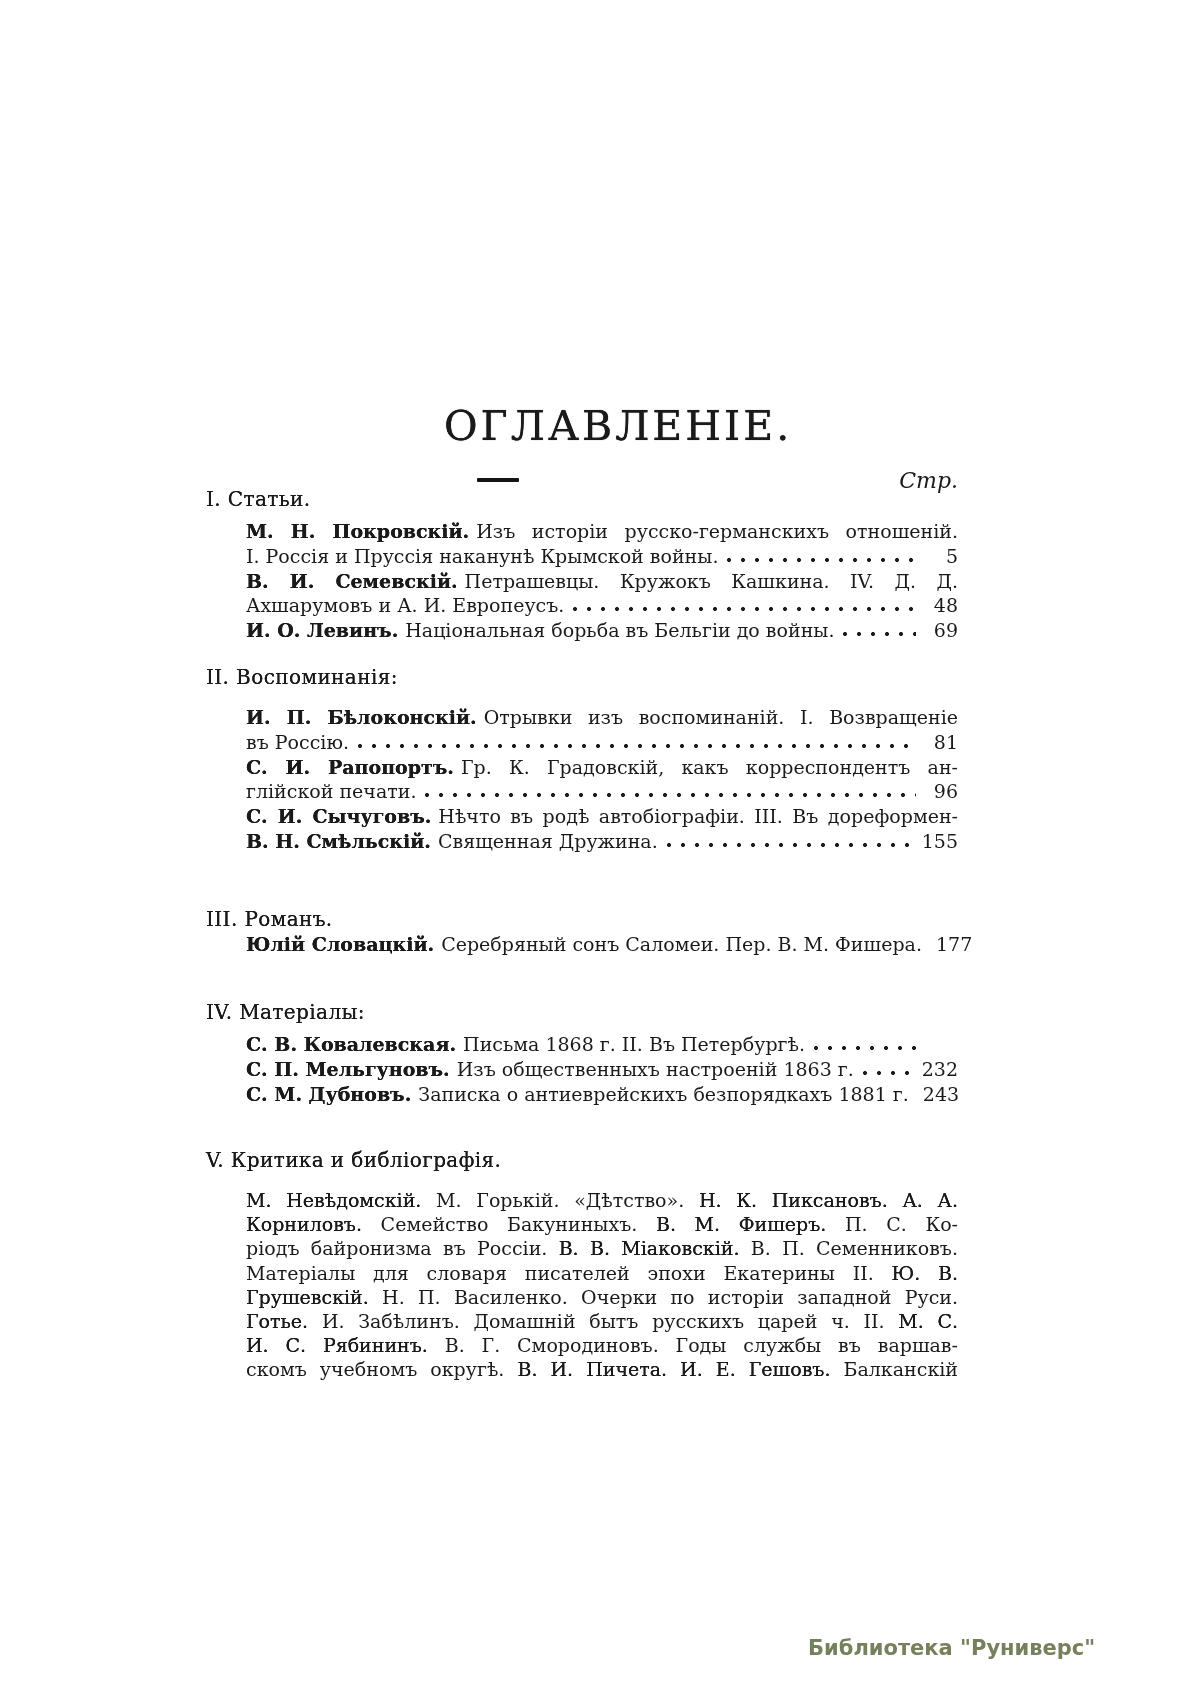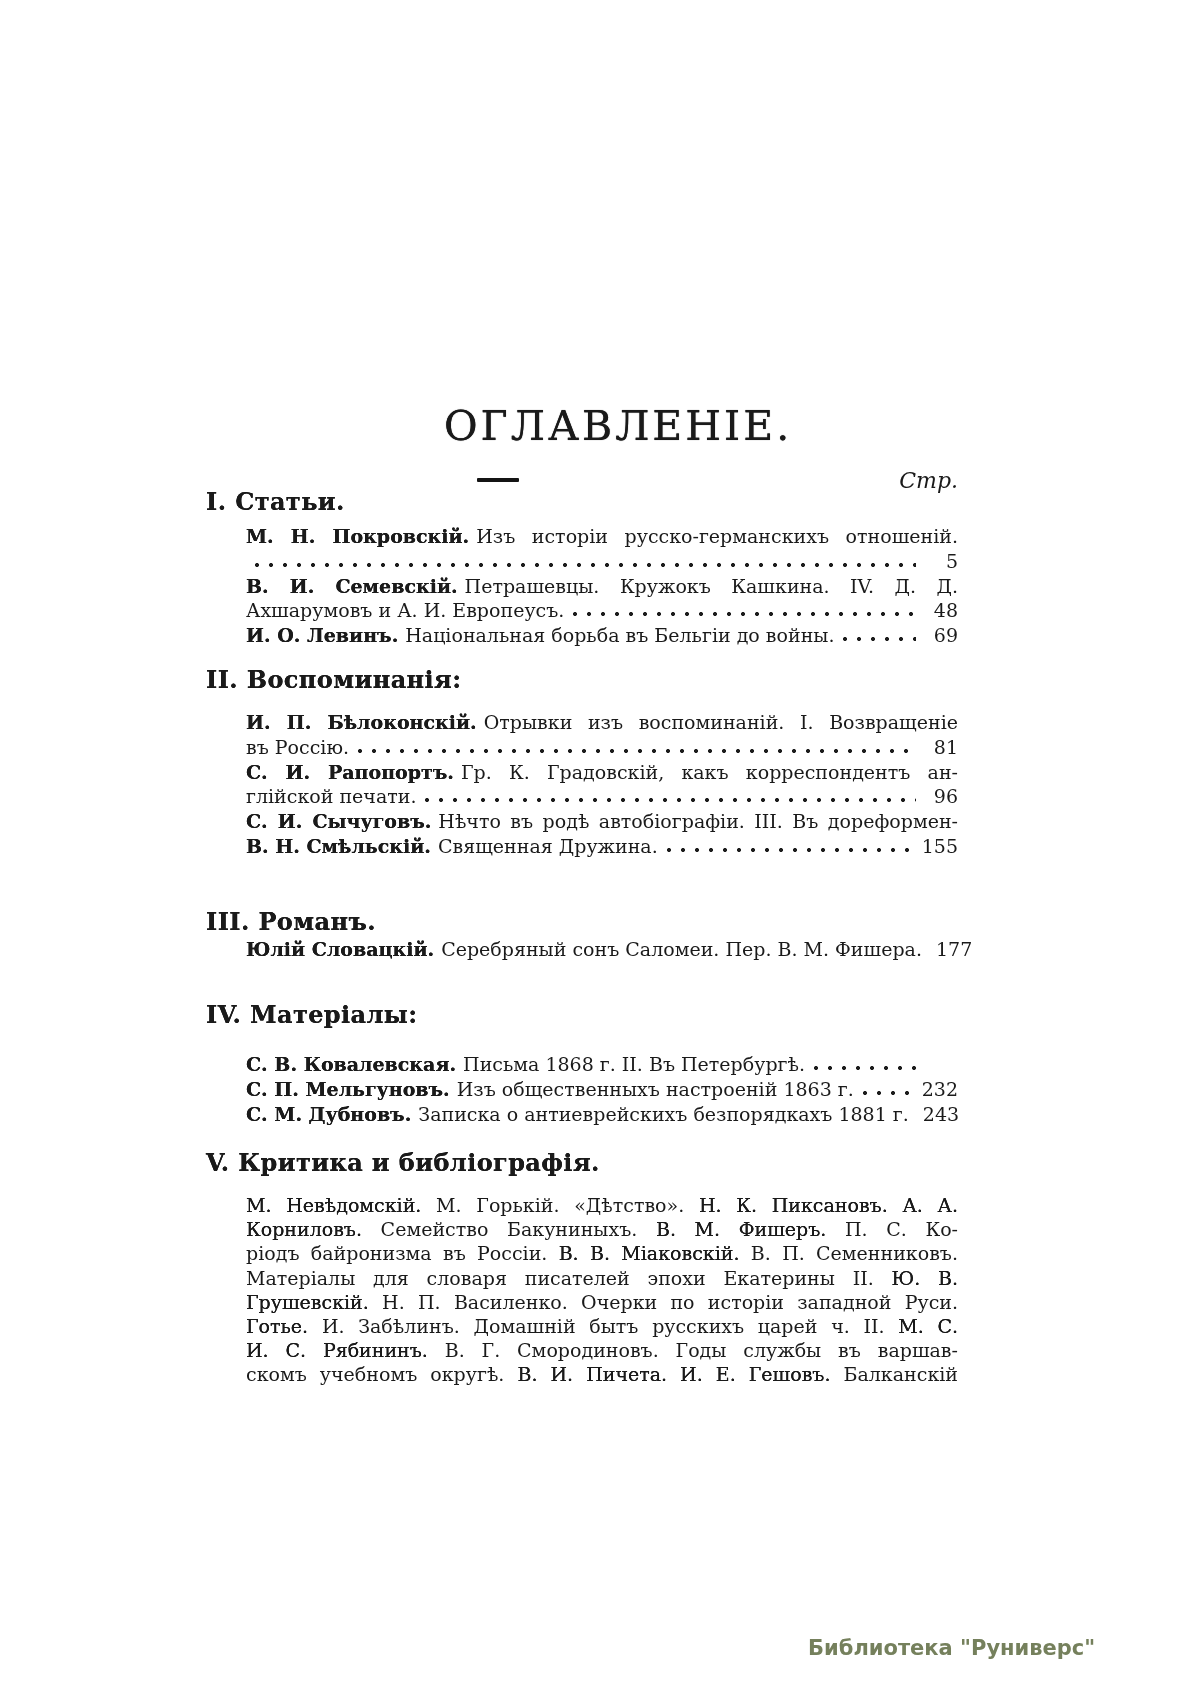--- a/index.html
+++ b/index.html
@@ -18,21 +18,21 @@
   .title-rule {
     position:absolute; left:477px; top:478px;
     width:42px; height:4px; background:#141414; border-radius:1px;
   }
   .page-col-header {
     position:absolute; left:880px; top:468px; width:78px;
     font-style:italic; font-size:22px; text-align:right;
   }
   .section { position:absolute; left:206px; width:752px; }
   .sec-header {
-    font-weight:bold; font-size:24px; letter-spacing:.4px;
+    font-weight:normal; font-size:20px; letter-spacing:.4px;
     text-shadow:0 0 .4px #000;
   }
   .entries { margin-left:40px; font-size:19px; }
   .eline { line-height:24.8px; height:24.8px; white-space:nowrap; }
   .eline.just {
     white-space:normal;
     text-align:justify; text-align-last:justify;
   }
   .flexline { display:flex; }
   .author { font-weight:bold; margin-right:7px; text-shadow:0 0 .4px #000; }
@@ -52,40 +52,41 @@
   .pline .b { font-weight:normal; text-shadow:0 0 .4px #000; }
   .watermark {
     position:absolute; top:1636px; left:808px; width:242px;
     text-align:right; font-family:"DejaVu Sans", sans-serif;
     font-weight:bold; font-size:21px; white-space:nowrap;
   }
   
   #sec1 { top:487px; }  #sec1 .entries { margin-top:8px; }
   #sec2 { top:665px; }  #sec2 .entries { margin-top:16px; }
   #sec3 { top:907px; }  #sec3 .entries { margin-top:1px; }
-  #sec4 { top:1000px; } #sec4 .entries { margin-top:23px; }
+  #sec4 { top:1000px; } #sec4 .entries { margin-top:8px; }
   #sec5 { top:1148px; } #sec5 .para    { margin-top:16px; }
 </style>
 </head>
 <body>
 
 <div class="page" style="background: rgb(255, 255, 255); color: rgb(26, 26, 26);">
 
   <div class="doc-title">ОГЛАВЛЕНІЕ.</div>
   <div class="title-rule"></div>
   <div class="page-col-header">Стр.</div>
 
   <div class="section" id="sec1">
     <div class="sec-header">I. Статьи.</div>
     <div class="entries">
       <div class="entry">
         <div class="eline just">
           <span class="author">М. Н. Покровскій.</span><span>Изъ исторіи русско-германскихъ отношеній.</span>
         </div>
         <div class="eline flexline">
+          <span>I. Россія и Пруссія наканунѣ Крымской войны.</span>
           <span class="leader"></span>
           <span class="pagenum">5</span>
         </div>
       </div>
       <div class="entry">
         <div class="eline just">
           <span class="author">В. И. Семевскій.</span><span>Петрашевцы. Кружокъ Кашкина. IV. Д. Д.</span>
         </div>
         <div class="eline flexline">
           <span>Ахшарумовъ и А. И. Европеусъ.</span>

